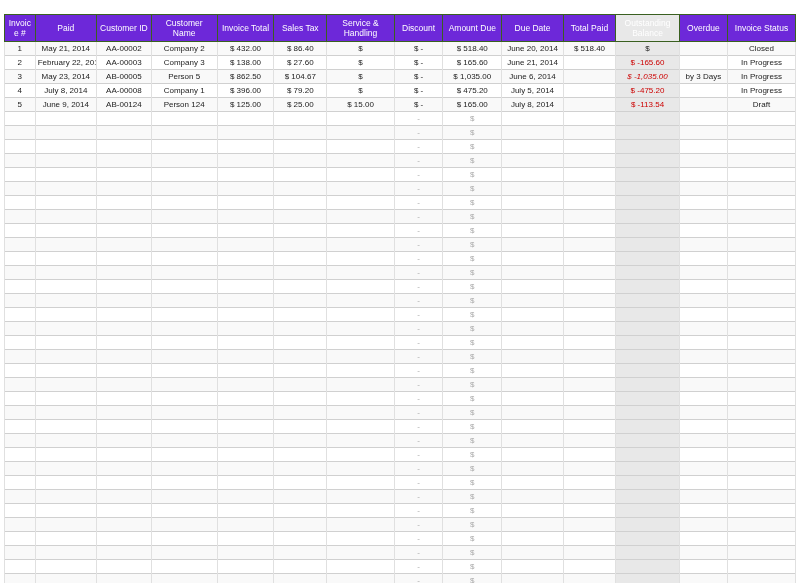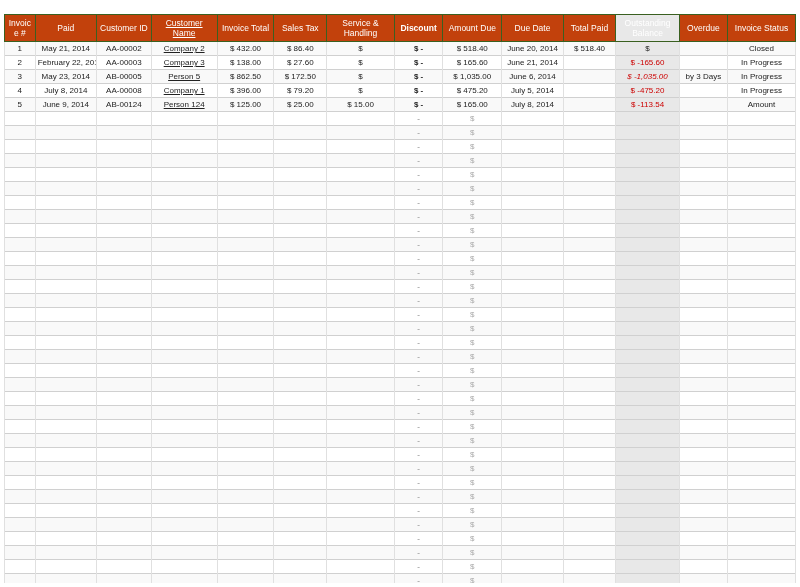--- a/index.html
+++ b/index.html
@@ -28,21 +28,21 @@
       flex: 1;
       overflow: hidden;
     }
     table {
       width: 100%;
       border-collapse: collapse;
       font-size: 9px;
       table-layout: fixed;
     }
     thead tr {
-      background-color: #c2410c;
+      background-color: #6d28d9;
       color: #fff;
     }
     thead th {
       padding: 3px 2px;
       text-align: center;
       border: 1px solid #3a6020;
       font-weight: normal;
       font-size: 8.5px;
       vertical-align: middle;
       word-wrap: break-word;
@@ -62,25 +62,25 @@
       border-right: 1px solid #e0e0e0;
       border-left: 1px solid #e0e0e0;
       font-size: 8px;
       color: #222;
       white-space: nowrap;
       overflow: hidden;
     }
     .col-num { width: 28px; }
     .col-date { width: 56px; }
     .col-custid { width: 50px; }
-    .col-custname { width: 60px; text-decoration: underline; }
+    .col-custname { width: 60px; }
     .col-invtotal { width: 52px; }
     .col-salestax { width: 48px; }
     .col-service { width: 62px; }
-    .col-discount { width: 44px; font-weight: bold; }
+    .col-discount { width: 44px; }
     .col-amountdue { width: 54px; }
     .col-duedate { width: 56px; }
     .col-totalpaid { width: 48px; }
     .col-outstanding { width: 58px; background: #e8e8e8; }
     .col-overdue { width: 44px; }
     .col-status { width: 62px; }
     .outstanding-cell { background: #e8e8e8; }
   </style>
 </head>
 <body>
@@ -139,21 +139,21 @@
             <td class="col-outstanding outstanding-cell" style="color: rgb(204, 0, 0);">$ -165.60</td>
             <td class="col-overdue"></td>
             <td class="col-status">In Progress</td>
           </tr>
           <tr>
             <td class="col-num">3</td>
             <td class="col-date">May 23, 2014</td>
             <td class="col-custid">AB-00005</td>
             <td class="col-custname">Person 5</td>
             <td class="col-invtotal">$ 862.50</td>
-            <td class="col-salestax">$ 172.50</td>
+            <td class="col-salestax">$ 104.67</td>
             <td class="col-service">$</td>
             <td class="col-discount">$ -</td>
             <td class="col-amountdue">$ 1,035.00</td>
             <td class="col-duedate">June 6, 2014</td>
             <td class="col-totalpaid"></td>
             <td class="col-outstanding outstanding-cell" style="color: rgb(204, 0, 0); font-style: italic;">$ -1,035.00</td>
             <td class="col-overdue">by 3 Days</td>
             <td class="col-status">In Progress</td>
           </tr>
           <tr>
@@ -179,21 +179,21 @@
             <td class="col-custname">Person 124</td>
             <td class="col-invtotal">$ 125.00</td>
             <td class="col-salestax">$ 25.00</td>
             <td class="col-service">$ 15.00</td>
             <td class="col-discount">$ -</td>
             <td class="col-amountdue">$ 165.00</td>
             <td class="col-duedate">July 8, 2014</td>
             <td class="col-totalpaid"></td>
             <td class="col-outstanding outstanding-cell" style="color: rgb(204, 0, 0);">$ -113.54</td>
             <td class="col-overdue"></td>
-            <td class="col-status">Amount</td>
+            <td class="col-status">Draft</td>
           </tr>
           <tr>
             <td class="col-num"></td>
             <td class="col-date"></td>
             <td class="col-custid"></td>
             <td class="col-custname"></td>
             <td class="col-invtotal"></td>
             <td class="col-salestax"></td>
             <td class="col-service"></td>
             <td class="col-discount" style="color: rgb(170, 170, 170);">-</td>

